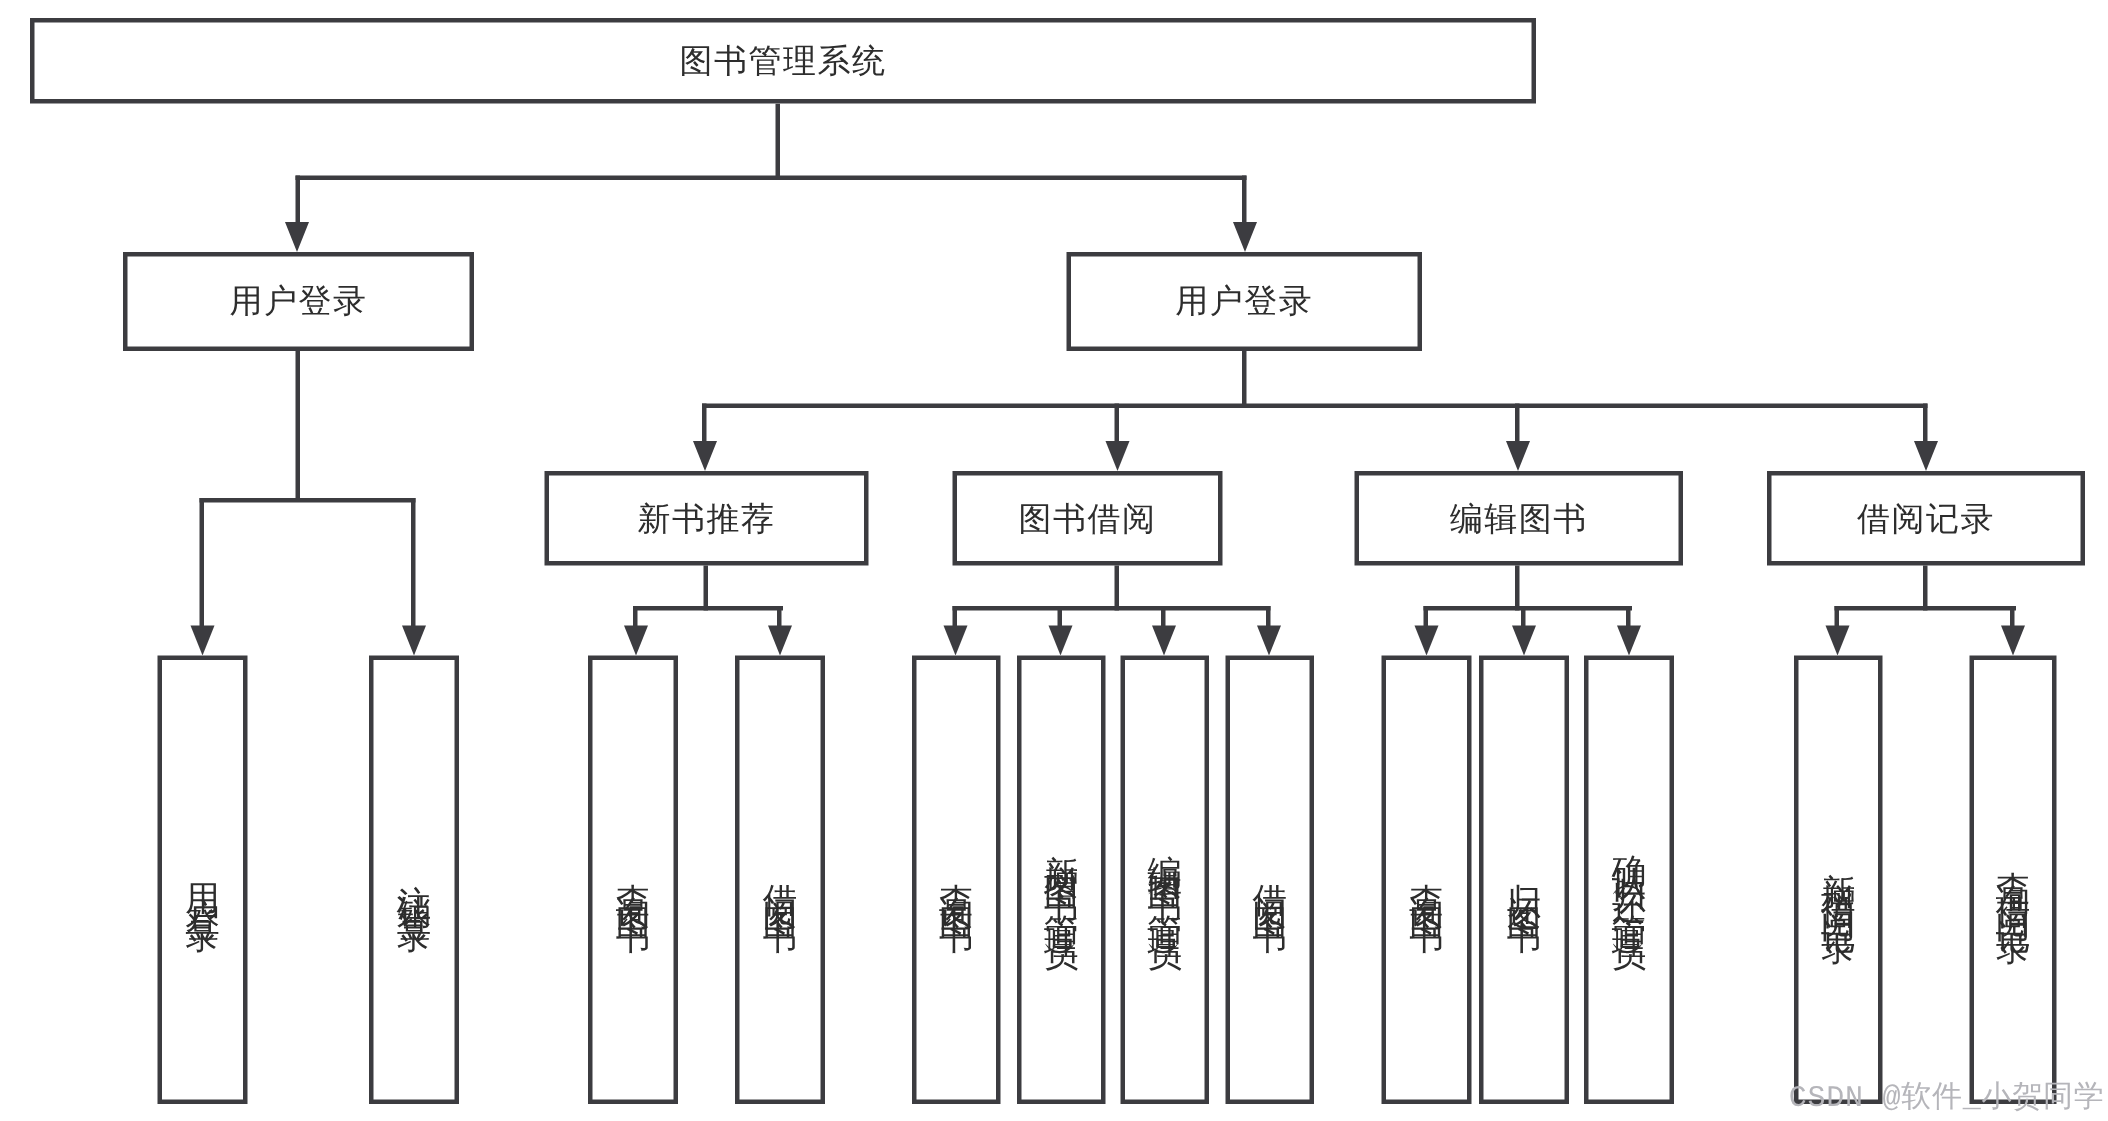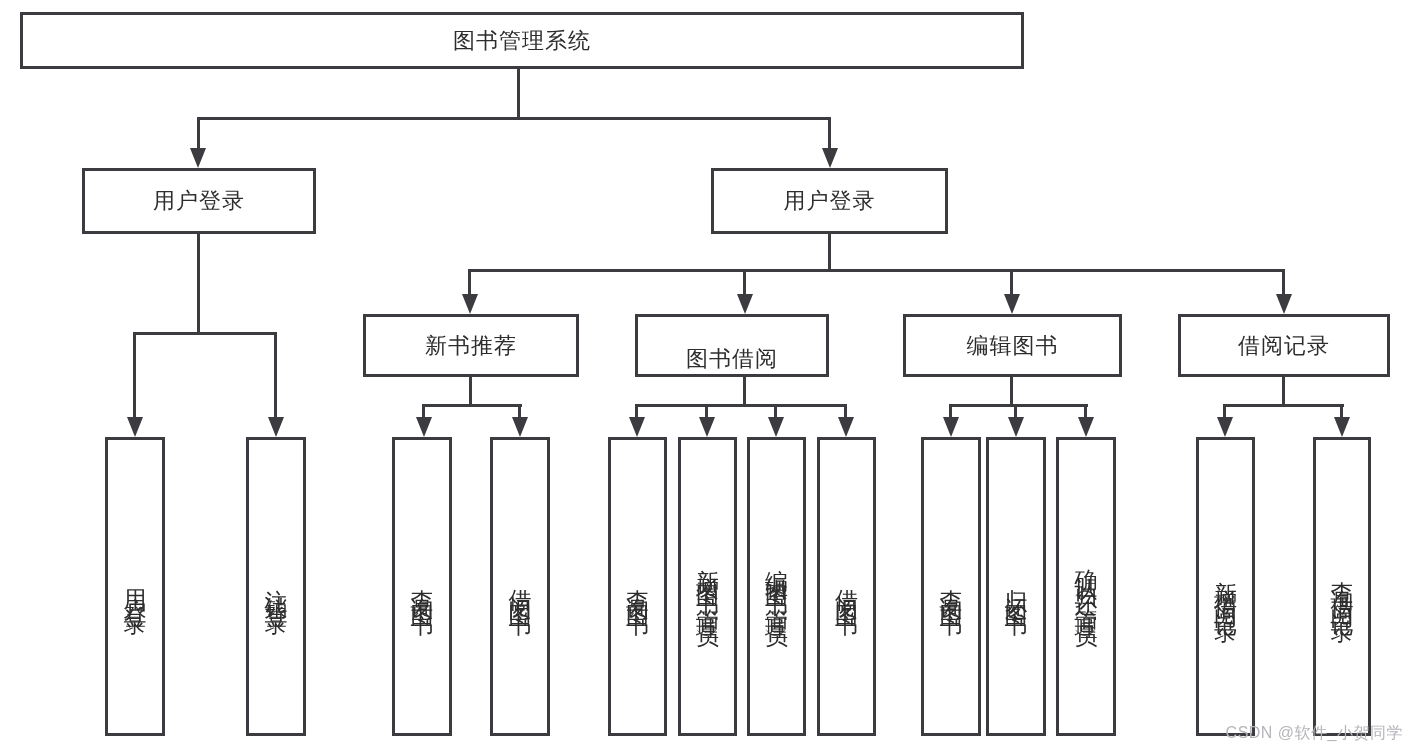--- a/index.html
+++ b/index.html
@@ -43,44 +43,45 @@
     text-orientation:mixed;
     font-size:23px;
     letter-spacing:8px;
     line-height:1;
   }
   
   #n-root{left:20px;top:12px;width:1004px;height:57px;}
   #n-user-login{left:82px;top:168px;width:234px;height:66px;}
   #n-book-mgmt{left:711px;top:168px;width:237px;height:66px;}
   #n-new-book-rec{left:363px;top:314px;width:216px;height:63px;}
-  #n-book-borrow{left:635px;top:314px;width:194px;height:63px;align-items:flex-end;}
+  #n-book-borrow{left:635px;top:314px;width:180px;height:63px;}
   #n-current-borrow{left:903px;top:314px;width:219px;height:63px;}
   #n-borrow-records{left:1178px;top:314px;width:212px;height:63px;}
   #n-leaf-user-login{left:105px;width:60px;}
   #n-leaf-logout{left:246px;width:60px;}
   #n-leaf-query-book-1{left:392px;width:60px;}
   #n-leaf-borrow-book-1{left:490px;width:60px;}
   #n-leaf-query-book-2{left:608px;width:59px;}
   #n-leaf-add-book{left:678px;width:59px;}
   #n-leaf-edit-book{left:747px;width:59px;}
   #n-leaf-borrow-book-2{left:817px;width:59px;}
   #n-leaf-query-book-3{left:921px;width:60px;}
   #n-leaf-return-book{left:986px;width:60px;}
   #n-leaf-confirm-return{left:1056px;width:60px;}
   #n-leaf-add-record{left:1196px;width:59px;}
   #n-leaf-query-record{left:1313px;width:58px;}
   .watermark{
     position:absolute;
     right:2px;bottom:3px;
-    font-size:16px;
+    font-size:20px;
     letter-spacing:0.5px;
     color:var(--wm);
     z-index:6;
     white-space:nowrap;
+    font-family:Liberation Mono, monospace;
   }
 </style>
 </head>
 <body>
 
 <div class="stage">
 
   <div class="vl" style="left:517px;top:69px;height:51px"></div>
   <div class="hl" style="left:197px;top:117px;width:634px"></div>
   <div class="vl" style="left:197px;top:117px;height:33px"></div>

